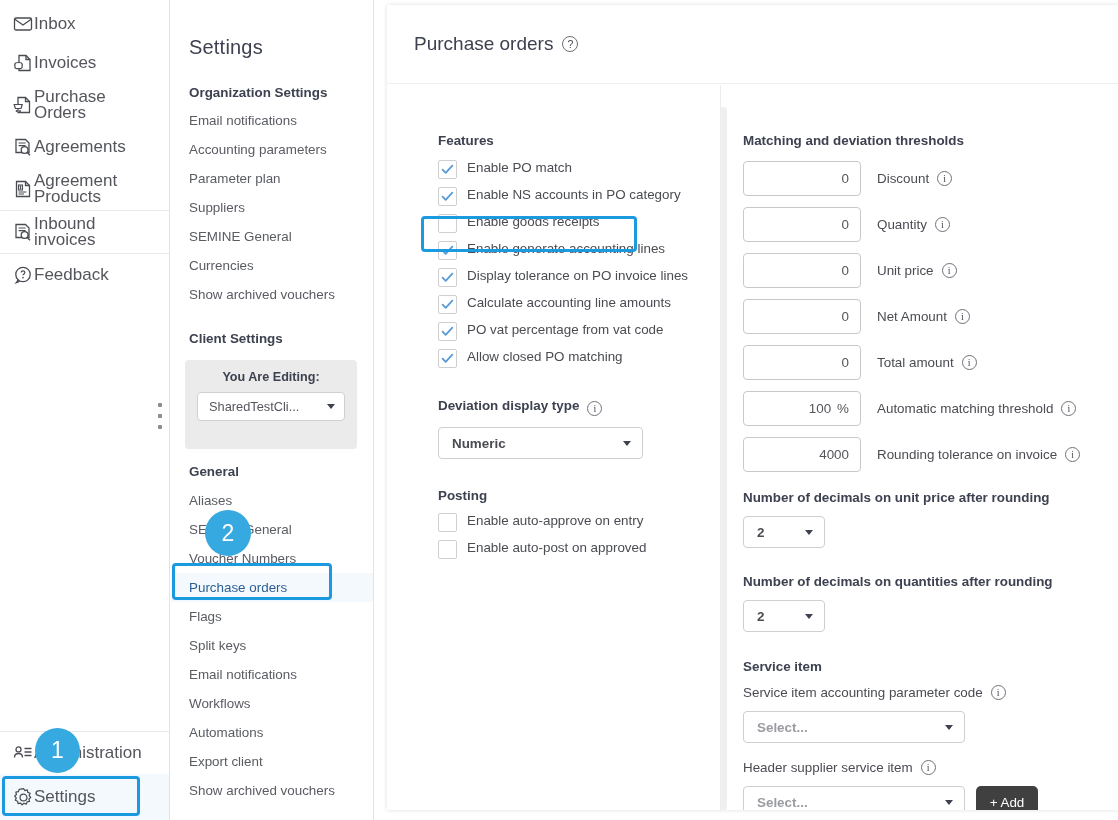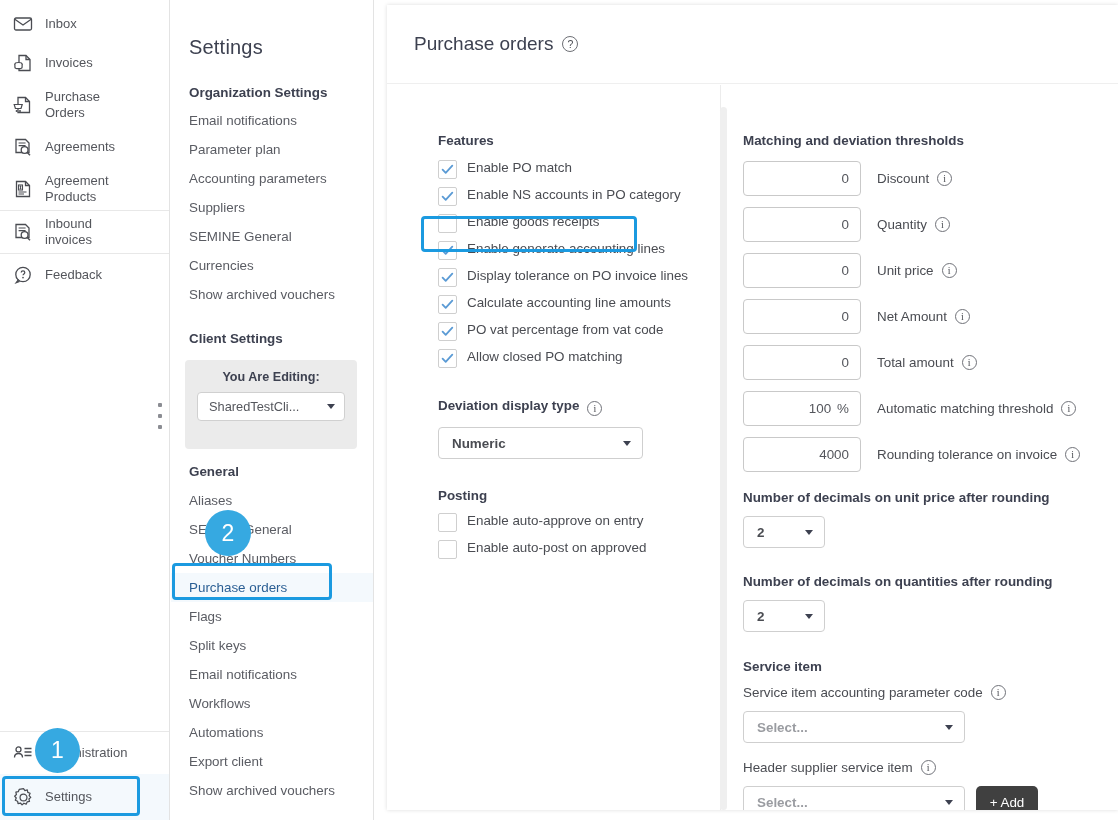--- a/index.html
+++ b/index.html
@@ -14,23 +14,23 @@
   #root { position: relative; width: 1118px; height: 820px; background:#ffffff; }
 
   
   .leftnav {
     position: absolute; left: 0; top: 0; width: 170px; height: 820px;
     background: #ffffff; border-right: 1px solid #e3e3e3;
     z-index: 5;
   }
   .leftnav-top { position:absolute; top:0; left:0; right:0; }
   .nav-item {
-    display: flex; align-items: center; gap: 11px;
+    display: flex; align-items: center; 
     padding: 0 12px; min-height: 42px;
-    color: #54565c; font-size: 13px; cursor: pointer;
+    color: #54565c; font-size: 17px; cursor: pointer;
   }
   .nav-item .nav-label { line-height: 16px; }
   .nav-label.two-line { white-space: pre-line; }
   .nav-ico { width: 22px; height: 22px; flex: 0 0 22px; display:flex; align-items:center; justify-content:center; }
   .nav-ico svg { display:block; }
   .nav-sep { height: 1px; background: #e8e8e8; margin: 0; }
 
   .leftnav-bottom { position:absolute; bottom:0; left:0; right:0; }
   .nav-item.settings-row { background:#f4f9fd; }
 
@@ -288,22 +288,22 @@
     <i></i>
     <i></i>
   </div>
 
   <div class="settings-pane">
     <div class="settings-title">Settings</div>
 
     <div class="group-head">Organization Settings</div>
     <div>
       <div class="menu-link first">Email notifications</div>
+      <div class="menu-link">Accounting parameters</div>
       <div class="menu-link">Parameter plan</div>
-      <div class="menu-link">Accounting parameters</div>
       <div class="menu-link">Suppliers</div>
       <div class="menu-link">SEMINE General</div>
       <div class="menu-link">Currencies</div>
       <div class="menu-link">Show archived vouchers</div>
     </div>
 
     <div class="group-head" style="padding-top:22px;">Client Settings</div>
 
     <div class="editing-box">
       <div class="editing-label">You Are Editing:</div>

